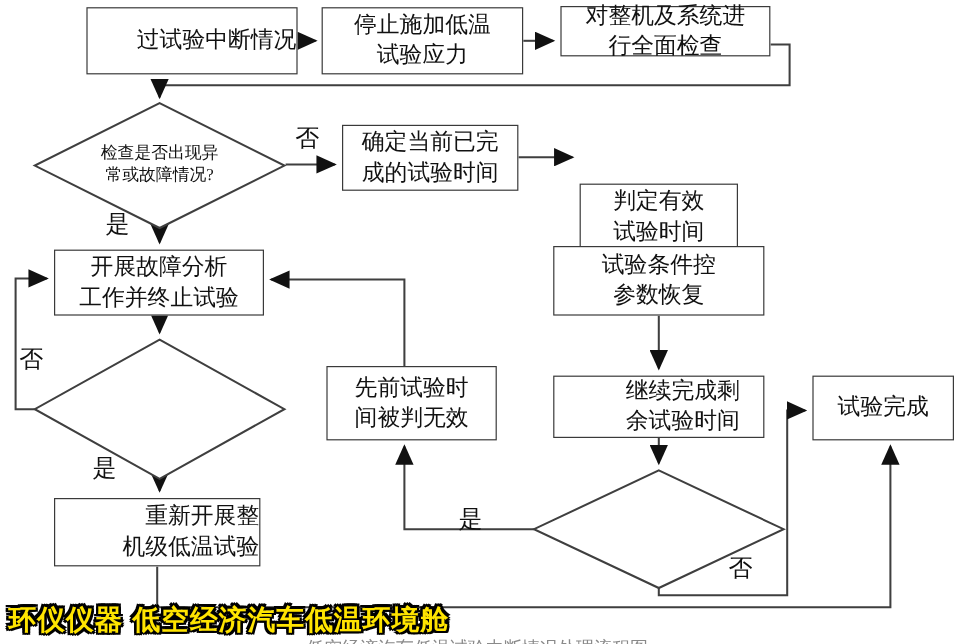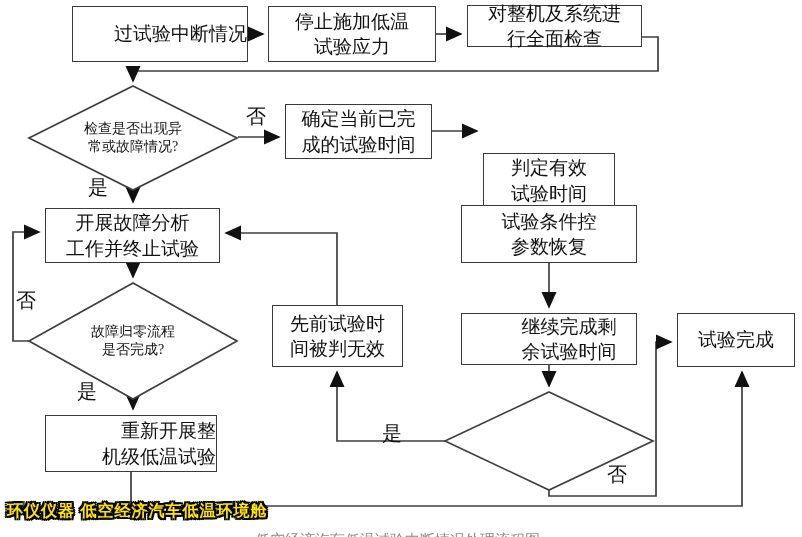--- a/index.html
+++ b/index.html
@@ -7,21 +7,21 @@
          font-family:"Liberation Serif","DejaVu Serif",serif;color:#111;}
   svg.wires{position:absolute;left:0;top:0;z-index:1;}
   .box{position:absolute;z-index:2;background:#fff;border:1.5px solid #3a3a3a;
        display:flex;flex-direction:column;justify-content:center;align-items:center;
        font-size:19px;line-height:1.32;text-align:center;box-sizing:border-box;}
   .dtext{position:absolute;z-index:2;display:flex;flex-direction:column;justify-content:center;
          align-items:center;font-size:14px;line-height:1.32;text-align:right;pointer-events:none;}
   .blabel{position:absolute;z-index:3;font-size:20px;line-height:1;}
   .watermark{position:absolute;z-index:5;left:7px;top:501px;white-space:nowrap;
        font-family:"Liberation Sans","DejaVu Sans",sans-serif;font-weight:bold;
-       font-size:16px;letter-spacing:1px;color:#ffe400;
+       font-size:23px;letter-spacing:1px;color:#ffe400;
        text-shadow:-2px -2px 0 #000,2px -2px 0 #000,-2px 2px 0 #000,2px 2px 0 #000,
                    0 -2px 0 #000,0 2px 0 #000,-2px 0 0 #000,2px 0 0 #000;}
   .partial-caption{position:absolute;z-index:4;left:255px;top:531px;width:400px;height:6px;
        overflow:hidden;font-size:15px;color:#8a8a8a;white-space:nowrap;
        font-family:"Liberation Serif","DejaVu Serif",serif;}
 </style>
 </head>
 <body>
 
 <div class="stage">
@@ -83,26 +83,22 @@
 
   <div class="box" style="left:461px;top:205px;width:176px;height:58px;">
     <div>试验条件控</div>
     <div>参数恢复</div>
   </div>
   <div class="box" style="left:45px;top:208px;width:175px;height:55px;">
     <div>开展故障分析</div>
     <div>工作并终止试验</div>
   </div>
 
-  <div class="dtext" style="left:29px;top:286px;width:208px;height:110px;">
-    <div>故障归零流程</div>
-    <div>是否完成?</div>
-  </div>
 
-  <div class="box" style="left:272px;top:305px;width:131px;height:62px;">
+  <div class="box" style="left:272px;top:305px;width:142px;height:62px;">
     <div>先前试验时</div>
     <div>间被判无效</div>
   </div>
   <div class="box" style="left:461px;top:313px;width:176px;height:52px;padding-left:40px;">
     <div>继续完成剩</div>
     <div>余试验时间</div>
   </div>
   <div class="box" style="left:677px;top:313px;width:118px;height:54px;">
     <div>试验完成</div>
   </div>

